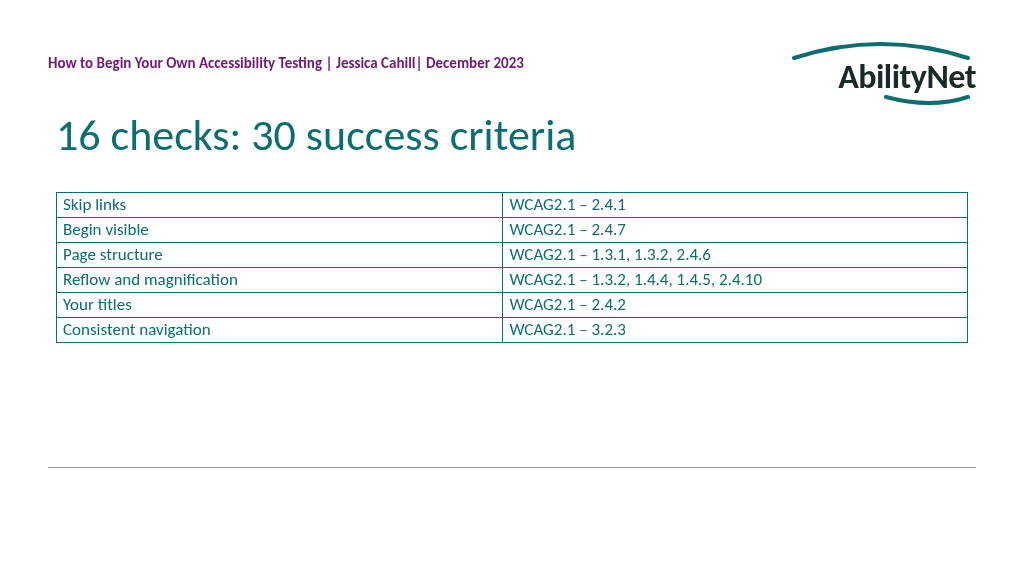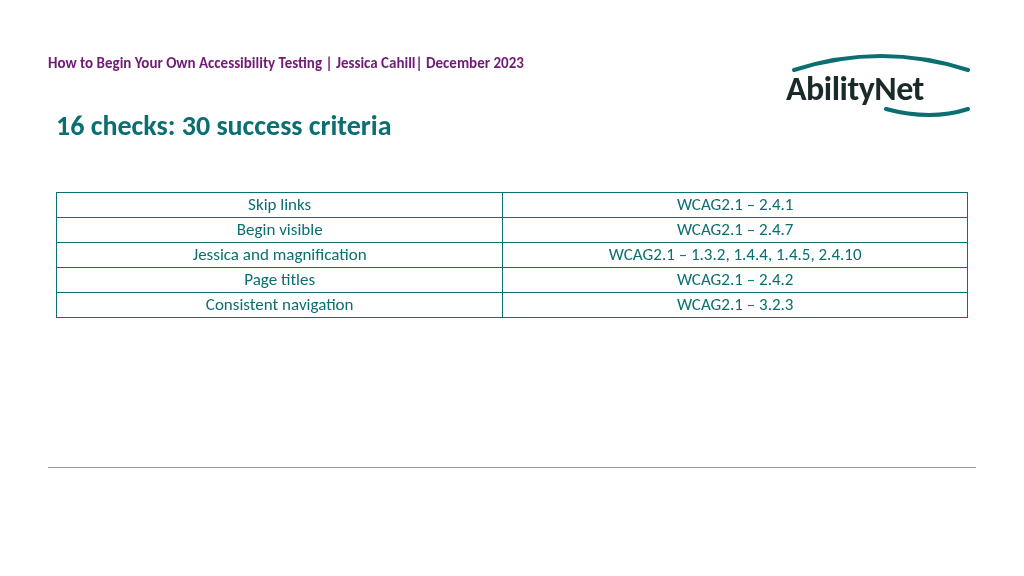--- a/index.html
+++ b/index.html
@@ -15,23 +15,23 @@
     position: absolute;
     top: 54px;
     left: 48px;
     font-size: 15px;
     font-weight: 700;
     color: #701a75;
     text-align: right;
   }
   .logo {
     position: absolute;
-    top: 50px;
+    top: 38px;
     right: 48px;
-    text-align: left;
+    text-align: right;
   }
   .logo-arc-top {
     width: 190px;
     height: 22px;
     margin: 0 auto -4px auto;
   }
   .logo-text {
     font-size: 34px;
     font-weight: 700;
     color: #1a2a2a;
@@ -40,30 +40,29 @@
   }
   .logo-arc-bottom {
     width: 190px;
     height: 14px;
     margin: -2px auto 0 auto;
   }
   .title {
     position: absolute;
     top: 108px;
     left: 56px;
-    font-size: 28px;
-    font-weight: 700;
+    font-size: 44px;
+    font-weight: 400;
     color: #0b6e70;
   }
   .table-wrap {
     position: absolute;
     top: 192px;
     left: 56px;
     width: 912px;
-    text-align: center;
   }
   table {
     width: 100%;
     border-collapse: collapse;
   }
   td {
     border: 1px solid #0b6e70;
     padding: 1px 6px 2px 6px;
     font-size: 17px;
     color: #0b6e70;
@@ -104,25 +103,29 @@
     <tbody id="table-body">
         <tr>
           <td class="col-left">Skip links</td>
           <td class="col-right">WCAG2.1 – 2.4.1</td>
         </tr>
         <tr>
           <td class="col-left">Begin visible</td>
           <td class="col-right">WCAG2.1 – 2.4.7</td>
         </tr>
         <tr>
-          <td class="col-left">Jessica and magnification</td>
+          <td class="col-left">Page structure</td>
+          <td class="col-right">WCAG2.1 – 1.3.1, 1.3.2, 2.4.6</td>
+        </tr>
+        <tr>
+          <td class="col-left">Reflow and magnification</td>
           <td class="col-right">WCAG2.1 – 1.3.2, 1.4.4, 1.4.5, 2.4.10</td>
         </tr>
         <tr>
-          <td class="col-left">Page titles</td>
+          <td class="col-left">Your titles</td>
           <td class="col-right">WCAG2.1 – 2.4.2</td>
         </tr>
         <tr>
           <td class="col-left">Consistent navigation</td>
           <td class="col-right">WCAG2.1 – 3.2.3</td>
         </tr>
       </tbody>
   </table>
 </div>
 

